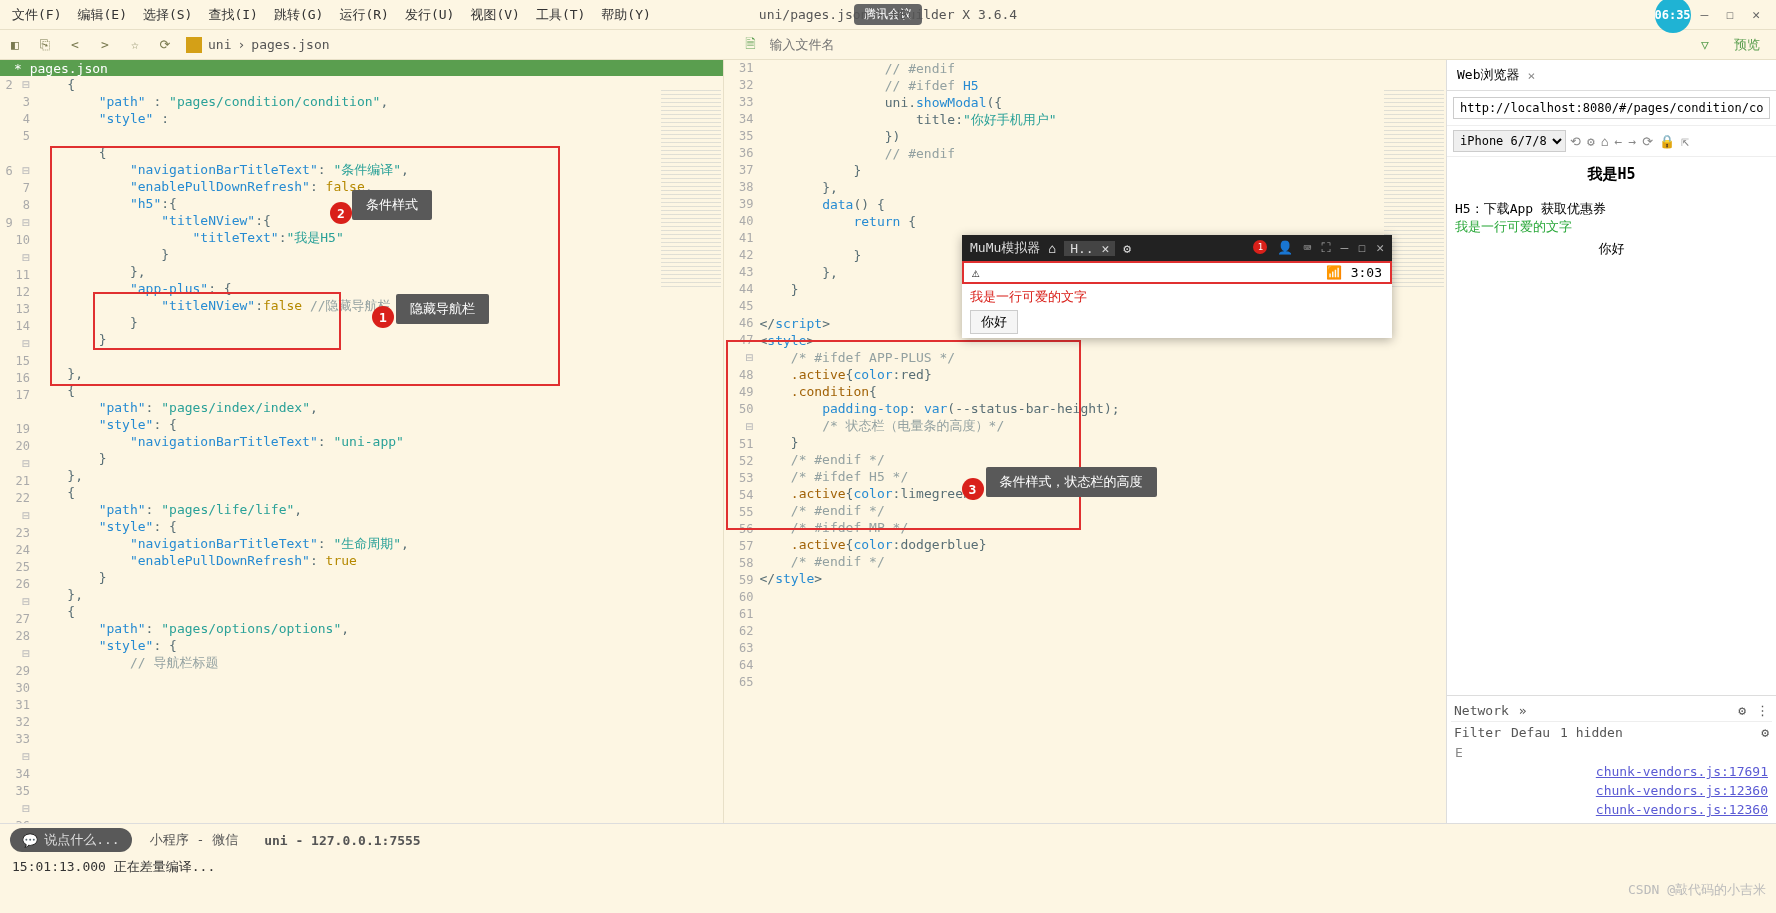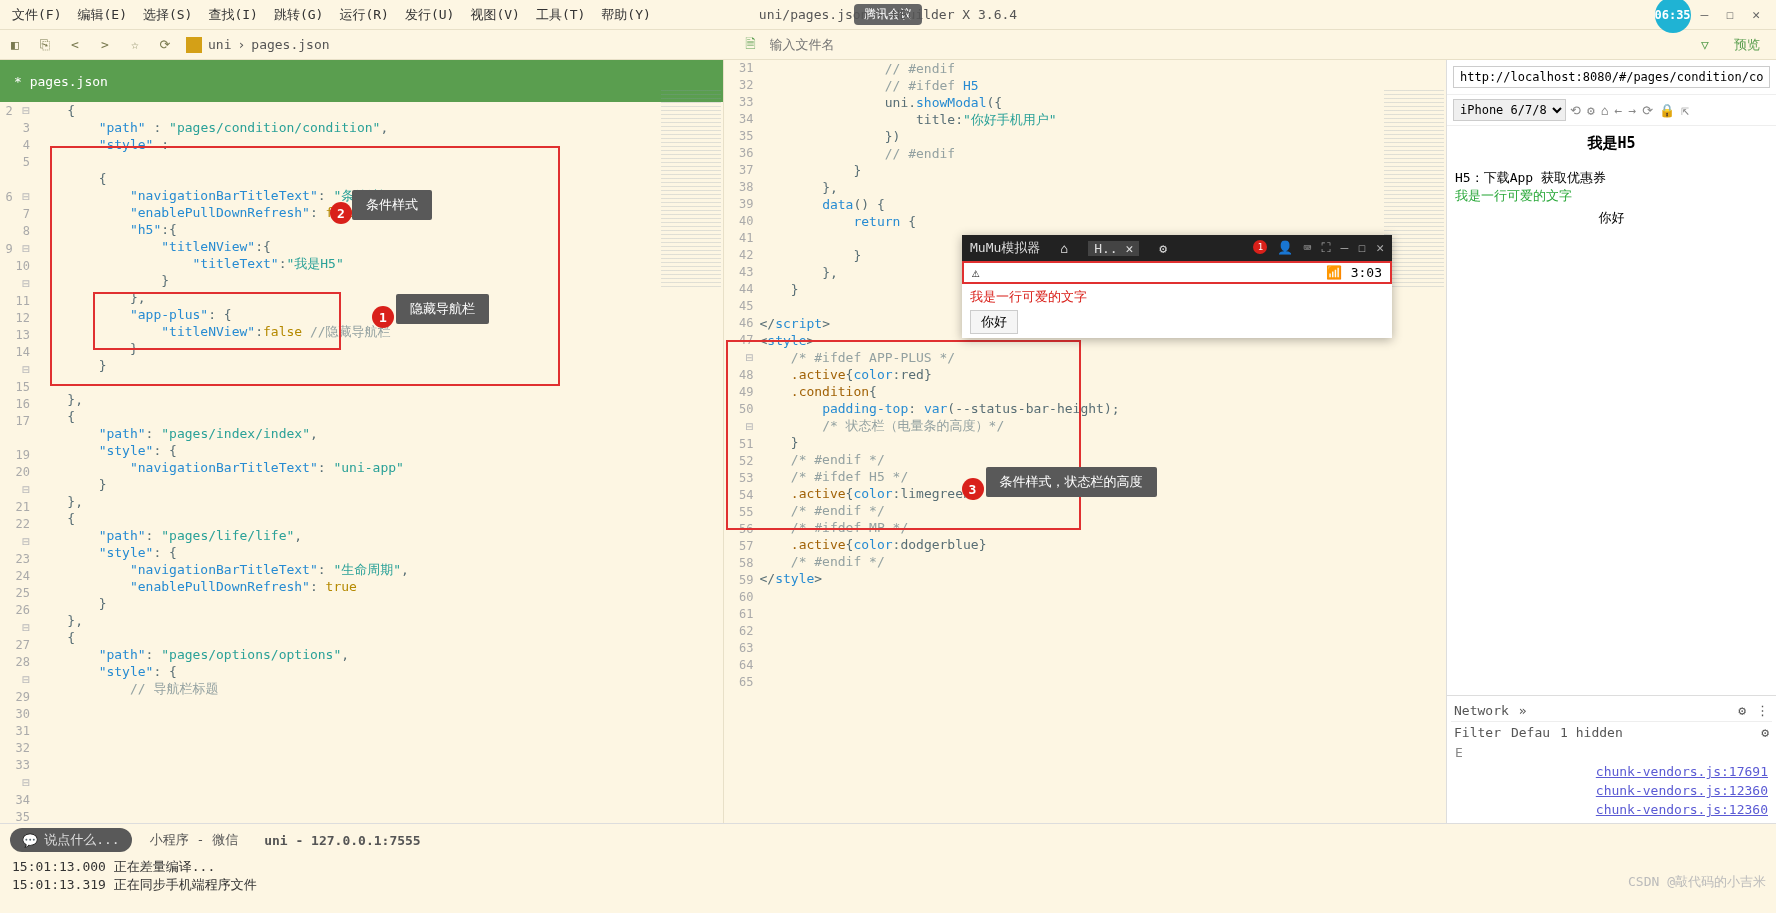--- a/index.html
+++ b/index.html
@@ -12,21 +12,21 @@
 .toolbar{height:30px;background:#fdf6e3;border-bottom:1px solid #e8e0c8;display:flex;align-items:center;padding:0 6px;gap:12px}
 .toolbar .ico{width:18px;height:18px;display:flex;align-items:center;justify-content:center;color:#7a7a50;cursor:pointer}
 .breadcrumb{display:flex;align-items:center;gap:6px;color:#555}
 .breadcrumb .sq{width:16px;height:16px;background:#d4a017;display:inline-block}
 .toolbar .right{margin-left:auto;display:flex;align-items:center;gap:10px}
 .search-inp{border:none;background:transparent;padding:4px;color:#888;width:120px}
 .preview-btn{color:#5a9e4f;padding:2px 10px}
 .tencent{position:absolute;top:4px;left:50%;transform:translateX(-50%);background:#666;color:#fff;padding:2px 10px;border-radius:4px;font-size:12px}
 .main{display:flex;height:calc(100% - 60px - 90px);position:relative}
 .editor{flex:1;position:relative;overflow:hidden}
-.tab{height:42px;display:flex;align-items:center}
+.tab{height:16px;display:flex;align-items:center}
 .tab.active{background:#5a9e4f}
 .tab .tablabel{padding:0 14px;color:#fff;height:100%;display:flex;align-items:center}
 .tab.vue .tablabel{background:#5a9e4f}
 .code{display:flex;height:calc(100% - 30px);font-family:Consolas,monospace;position:relative}
 .gutter{width:36px;text-align:right;color:#aaa;padding-right:6px;line-height:17px;font-size:12px}
 .codebody{flex:1;line-height:17px;font-size:13px;white-space:pre;color:#586e75;position:relative}
 .k{color:#268bd2}
 .s{color:#2aa198}
 .n{color:#b58900}
 .c{color:#93a1a1}
@@ -47,33 +47,33 @@
 .rp-dev .icos{display:flex;gap:6px;color:#888;font-size:13px}
 .rp-content{padding:8px;flex:1}
 .rp-content h3{text-align:center;font-size:15px;margin-bottom:16px}
 .rp-content .h5line{font-size:13px}
 .rp-content .green{color:#2aa83a}
 .devtools{border-top:1px solid #ddd;font-size:11px;background:#fff;padding:4px}
 .devtools .tabs{display:flex;gap:10px;padding:3px;color:#555}
 .devtools .row{color:#888;padding:2px 4px}
 .devtools .link{color:#5a5ad4;text-decoration:underline;text-align:right}
 .mumu{position:absolute;top:235px;left:962px;width:430px;background:#fff;box-shadow:0 2px 10px rgba(0,0,0,.3);z-index:50}
-.mumu-title{background:#222;color:#ddd;height:26px;display:flex;align-items:center;padding:0 8px;gap:20px;font-size:12px}
+.mumu-title{background:#222;color:#ddd;height:26px;display:flex;align-items:center;padding:0 8px;gap:8px;font-size:12px}
 .mumu-title .icos{margin-left:auto;display:flex;gap:10px;color:#aaa}
 .mumu-title .dot{background:#d9201a;border-radius:50%;width:14px;height:14px;font-size:9px;display:flex;align-items:center;justify-content:center;color:#fff}
 .mumu-status{display:flex;align-items:center;justify-content:space-between;padding:2px 8px;font-size:12px;border:2px solid #e03030}
 .mumu-body{padding:4px 8px}
 .mumu-body .red{color:#d9201a}
 .mumu-body button{border:1px solid #ccc;background:#f5f5f5;padding:2px 10px;margin-top:4px}
 .bottom{position:absolute;bottom:0;left:0;right:0;height:90px;background:#fdf6e3;border-top:1px solid #ddd}
 .btabs{display:flex;align-items:center;gap:10px;padding:4px 10px;font-size:13px;color:#555}
 .btabs .chat{background:#595959;color:#ddd;border-radius:14px;padding:3px 12px;display:flex;align-items:center;gap:6px}
 .btabs .tb{padding:3px 8px}
 .console{font-family:Consolas,monospace;padding:2px 12px;font-size:13px;color:#333;line-height:18px}
-.watermark{position:absolute;bottom:22px;right:10px;color:#bbb;font-size:13px}
+.watermark{position:absolute;bottom:14px;right:10px;color:#bbb;font-size:13px}
 .fold{color:#bbb;display:inline-block;width:10px}
 </style>
 </head>
 <body>
 
 <div class="tencent">腾讯会议</div>
 
 <div class="menubar">
   <span class="item">文件(F)</span>
   <span class="item">编辑(E)</span>
@@ -214,20 +214,24 @@
     </div>
     <div class="minimap"></div>
     <div class="redbox" style="top:280px;left:2px;width:355px;height:190px"></div>
     <span class="badge" style="position:absolute;top:418px;left:238px">3</span>
     <div class="callout" style="top:407px;left:262px">
         <span>条件样式，状态栏的高度</span>
       </div>
   </div>
 
   <div class="rightpanel">
+    <div class="rp-tab">
+      <span>Web浏览器</span>
+        <span class="close">×</span>
+    </div>
     <div class="rp-url"><input value="http://localhost:8080/#/pages/condition/condition" style=""></div>
     <div class="rp-dev">
       <select><option>iPhone 6/7/8</option></select>
       <div class="icos">
         <span>⟲</span>
         <span>⚙</span>
         <span>⌂</span>
         <span>←</span>
         <span>→</span>
         <span>⟳</span>
@@ -289,17 +293,16 @@
 </div>
 
 <div class="bottom">
   <div class="btabs">
     <span class="chat">💬 <span>说点什么...</span></span>
     <span class="tb">小程序 - 微信</span>
     <span class="tb" style="font-weight:bold">uni - 127.0.0.1:7555</span>
   </div>
   <div class="console">
     <div>15:01:13.000 正在差量编译...</div>
-    <div>15:01:13.319 正在同步手机端程序文件</div>
   </div>
 </div>
 
 <div class="watermark">CSDN @敲代码的小吉米</div>
 
 </body></html>

